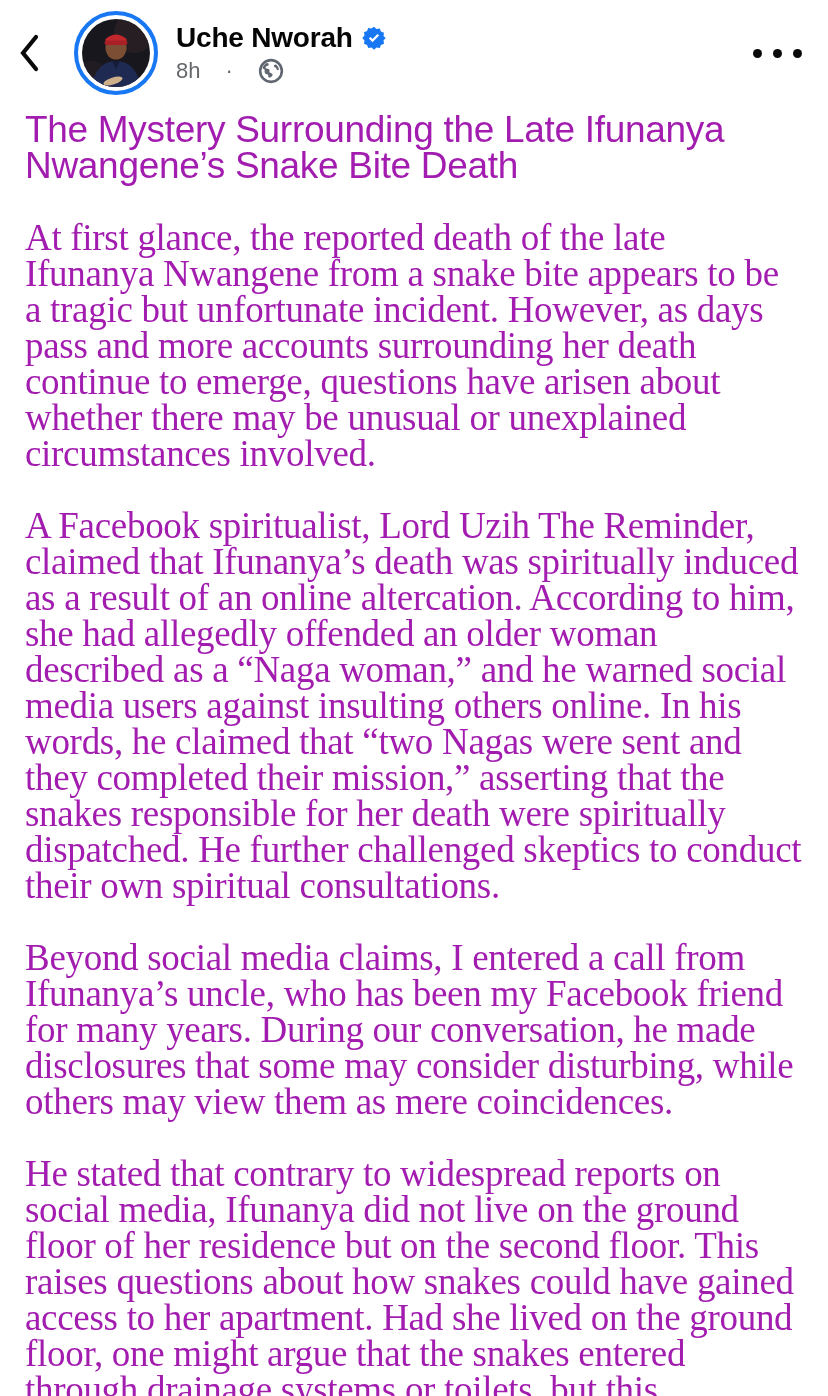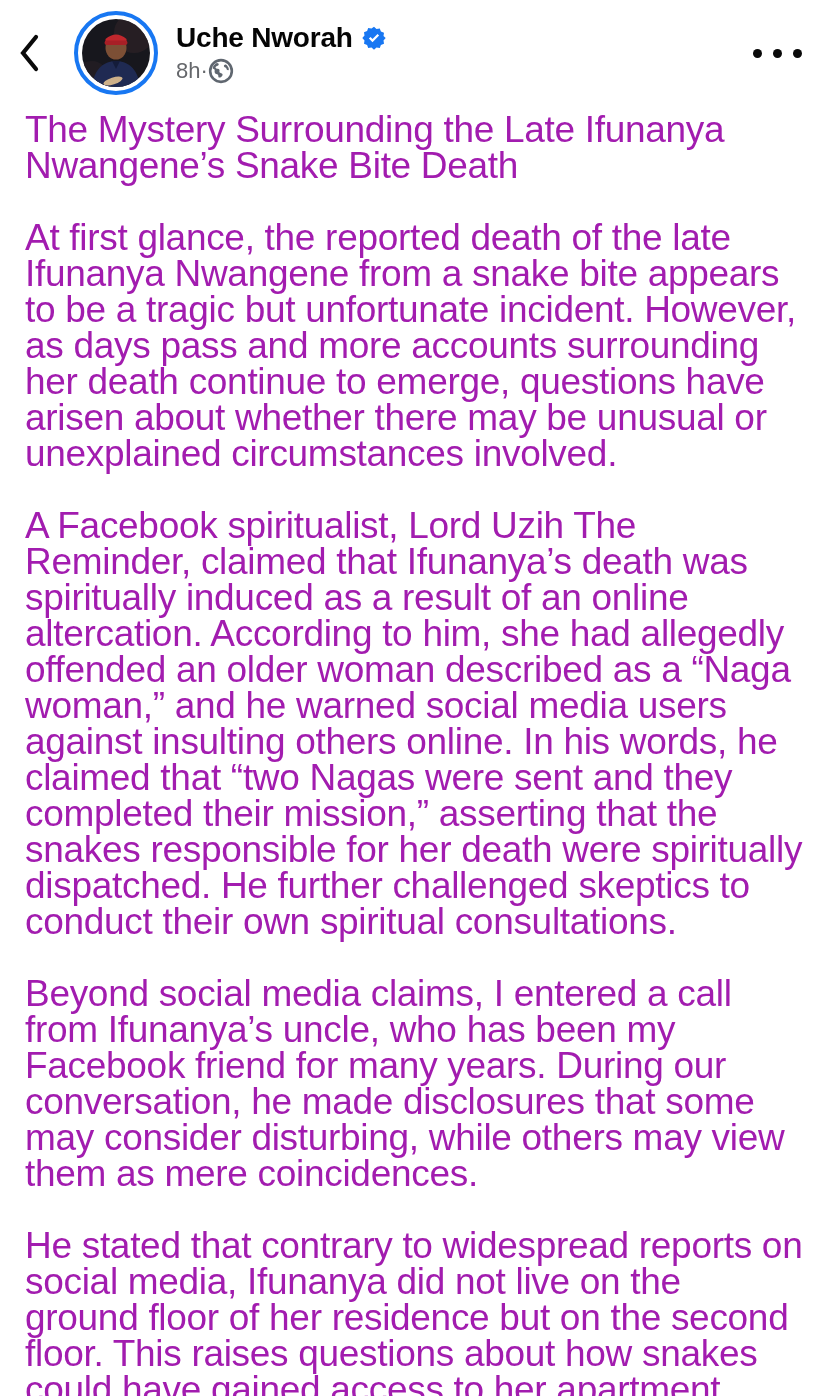--- a/index.html
+++ b/index.html
@@ -54,21 +54,21 @@
     display: flex; align-items: center; gap: 9px;
   }
   .profile-name {
     font-size: 28px;
     font-weight: 700;
     letter-spacing: -0.2px;
     color: #050505;
     cursor: pointer;
   }
   .meta-row {
-    display: flex; align-items: center; gap: 0;
+    display: flex; align-items: center; gap: 25px;
     font-size: 22px;
     color: #65676B;
   }
   .more-btn {
     background: none; border: none; padding: 0;
     flex: 0 0 auto;
     display: flex; align-items: center; gap: 11px;
     cursor: pointer;
     height: 44px;
   }
@@ -80,21 +80,21 @@
 
   
   .post-body {
     padding: 12px 25px 0 25px;
     font-size: 37px;
     line-height: 36px;
     letter-spacing: -0.3px;
     color: #a21caf;
   }
   .post-body p { margin: 0; }
-  .post-body p + p { margin-top: 36px; }
+  .post-body p + p { margin-top: 36px; font-family: Liberation Serif, serif; }
 </style>
 </head>
 <body>
 
 <div class="screen">
 
   <header class="post-header">
 
     <button class="back-btn">
       <span style="display:flex;">

